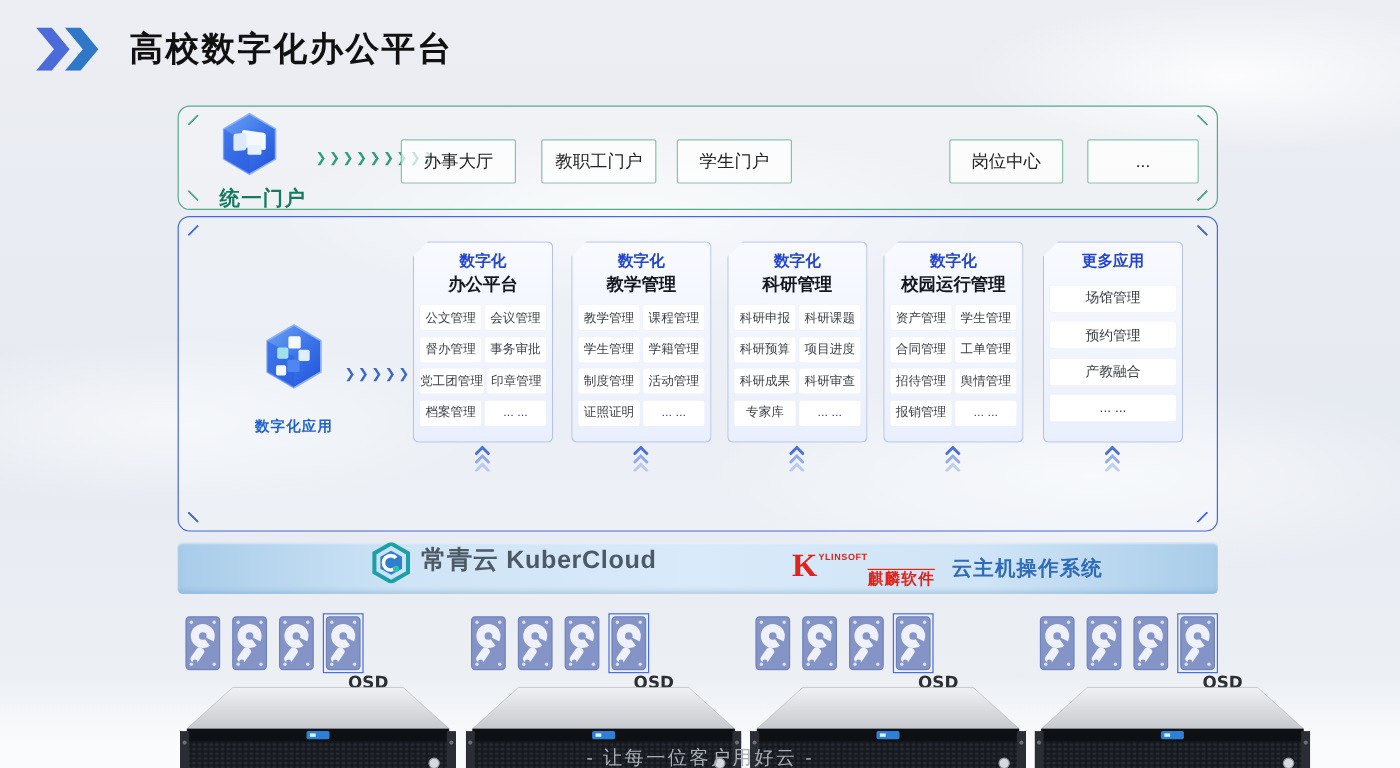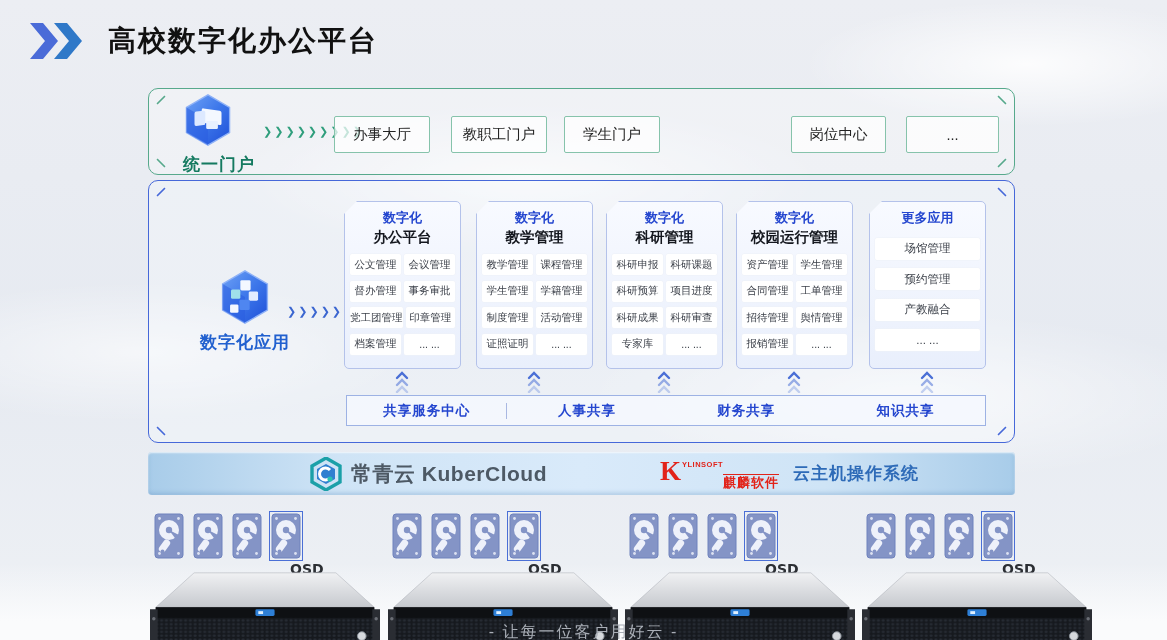--- a/index.html
+++ b/index.html
@@ -32,21 +32,21 @@
   .tick.br{right:6px;bottom:10px;transform:rotate(-45deg);}
   
   .portal-id{position:absolute;left:34px;top:4px;width:120px;text-align:left;}
   .portal-id .lbl{display:block;margin-top:2px;font-size:17px;font-weight:bold;color:#157a60;letter-spacing:1px;}
   .arrows{font-size:11px;letter-spacing:2px;font-weight:bold;}
   .arrows.g{position:absolute;left:114px;top:36px;color:#2f9e7c;}
   .pbtn{position:absolute;top:27px;height:37px;border:1px solid #86c3ab;background:rgba(255,255,255,.72);
     display:flex;align-items:center;justify-content:center;font-size:14.5px;color:#222;border-radius:2px;}
   
   .apps-id{position:absolute;left:36px;top:88px;width:120px;text-align:center;}
-  .apps-id .lbl{display:block;margin-top:2px;font-size:17px;font-weight:bold;color:#2160cf;letter-spacing:1px;}
+  .apps-id .lbl{display:block;margin-top:17px;font-size:12px;font-weight:bold;color:#2160cf;letter-spacing:1px;}
   .arrows.b{position:absolute;left:138px;top:124px;color:#3b66d0;}
   .card{position:absolute;top:20px;width:117px;height:168px;border:1px solid #b4c2ea;border-radius:5px;
     background:linear-gradient(180deg,#f8faff,#e9effc);
     clip-path:polygon(13px 0,100% 0,100% 100%,0 100%,0 13px);
     display:flex;flex-direction:column;padding:7px 5px 8px;}
   .card .tag{text-align:center;font-size:13px;font-weight:bold;color:#2446cf;}
   .card .name{text-align:center;font-size:14.5px;font-weight:bold;color:#15181f;margin-top:1px;white-space:nowrap;}
   .card .body{flex:1;display:flex;flex-direction:column;justify-content:space-evenly;margin-top:2px;}
   .row2{display:flex;gap:3px;}
   .pill{flex:1;background:#fff;border-radius:2px;height:21px;display:flex;align-items:center;justify-content:center;
@@ -54,21 +54,21 @@
   .card.more .pill{height:22px;font-size:11.5px;}
   .chev{position:absolute;top:190px;width:14px;height:22px;}
   .sharebar{position:absolute;left:197px;top:214px;width:640px;height:31px;border:1px solid #9db2e4;background:rgba(244,248,254,.85);
     display:flex;align-items:center;}
   .sharebar .it{flex:1;text-align:center;font-size:13.5px;font-weight:bold;color:#2446cf;letter-spacing:1px;}
   .sharebar .sep{width:1px;height:16px;background:#a9b8e2;}
   
   .cloudbar{position:absolute;left:148px;top:452px;width:867px;height:43px;border-radius:4px;
     background:linear-gradient(90deg,#a8cce9 0%,#cfe4f6 22%,#d9eafa 50%,#cfe4f6 78%,#a8cce9 100%);
     box-shadow:inset 0 1px 2px rgba(255,255,255,.8), inset 0 -2px 4px rgba(90,140,190,.35);}
-  .kc{position:absolute;left:115px;top:0;height:43px;display:flex;align-items:center;gap:9px;padding-left:47px;}
+  .kc{position:absolute;left:115px;top:0;height:43px;display:flex;gap:9px;padding-left:47px;}
   .kc .t{font-size:21px;font-weight:bold;color:#4d5965;letter-spacing:.5px;}
   .kylin{position:absolute;left:512px;top:0;height:43px;display:flex;align-items:center;gap:14px;}
   .kylogo{display:flex;align-items:flex-start;line-height:1;}
   .kylogo .k{font-family:"Liberation Serif",serif;font-size:27px;font-weight:bold;color:#e2231a;}
   .kylogo .col{display:flex;flex-direction:row;margin-left:1px;}
   .kylogo .en{font-size:7.5px;font-weight:bold;color:#e2231a;letter-spacing:.5px;margin-top:3px;}
   .kylogo .cn{font-size:13px;font-weight:bold;color:#e2231a;border-top:1.5px solid #e2231a;margin-top:16px;padding-top:1px;letter-spacing:1px;}
   .oslabel{font-size:17px;font-weight:bold;color:#2e6bb8;letter-spacing:1px;}
   
   .srvgrp{position:absolute;top:513px;width:230px;}
@@ -309,27 +309,20 @@
   <svg class="chev" style="left:508px;">
       <use href="#chevup"></use>
     </svg>
   <svg class="chev" style="left:638px;">
       <use href="#chevup"></use>
     </svg>
   <svg class="chev" style="left:771px;">
       <use href="#chevup"></use>
     </svg>
 
-  <div class="sharebar">
-    <span class="it">共享服务中心</span>
-    <span class="sep"></span>
-    <span class="it">人事共享</span>
-    <span class="it">财务共享</span>
-    <span class="it">知识共享</span>
-  </div>
 </div>
 
 <div class="cloudbar">
   <div class="kc">
     <svg width="32" height="34" viewBox="0 0 32 34">
       <polygon points="16,1 30,9 30,25 16,33 2,25 2,9" fill="none" stroke="#1ba0a8" stroke-width="3.4"></polygon>
       <polygon points="16,7 25,12 25,22 16,27 7,22 7,12" fill="#2f7fd0"></polygon>
       <path d="M20 13 a6 6 0 1 0 0 8" fill="none" stroke="#fff" stroke-width="3"></path>
       <circle cx="20" cy="22" r="2.6" fill="#27c2b2"></circle>
     </svg>

